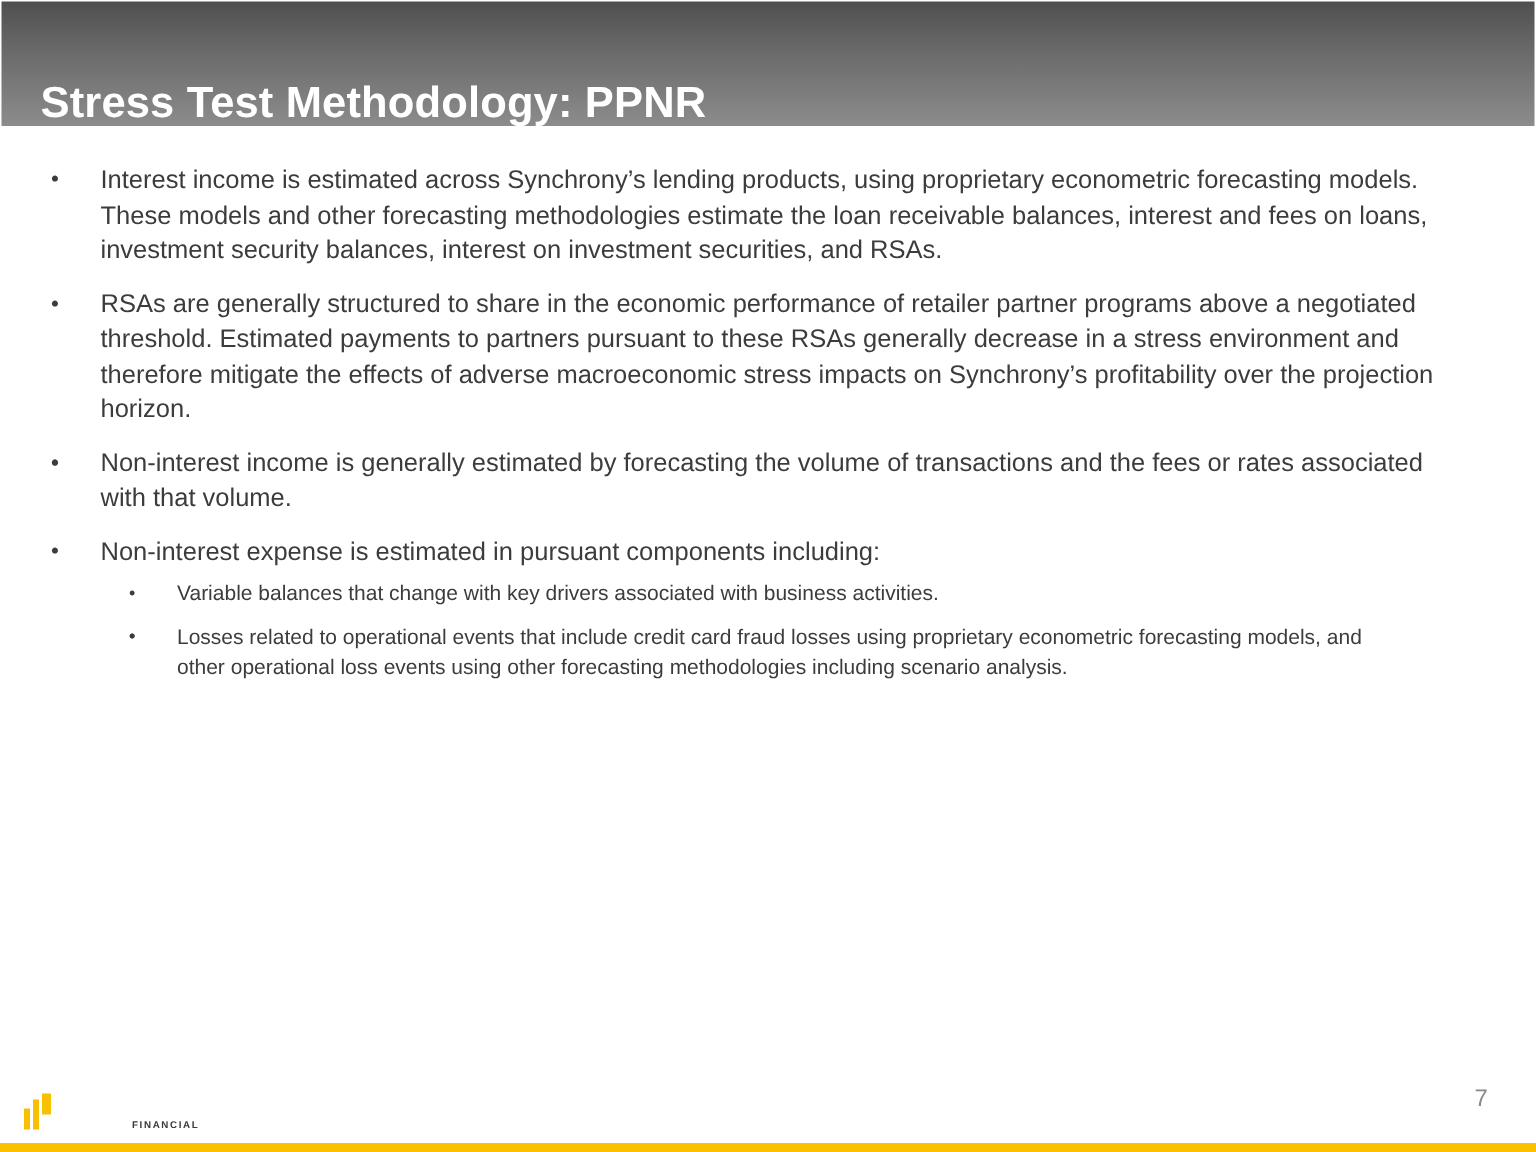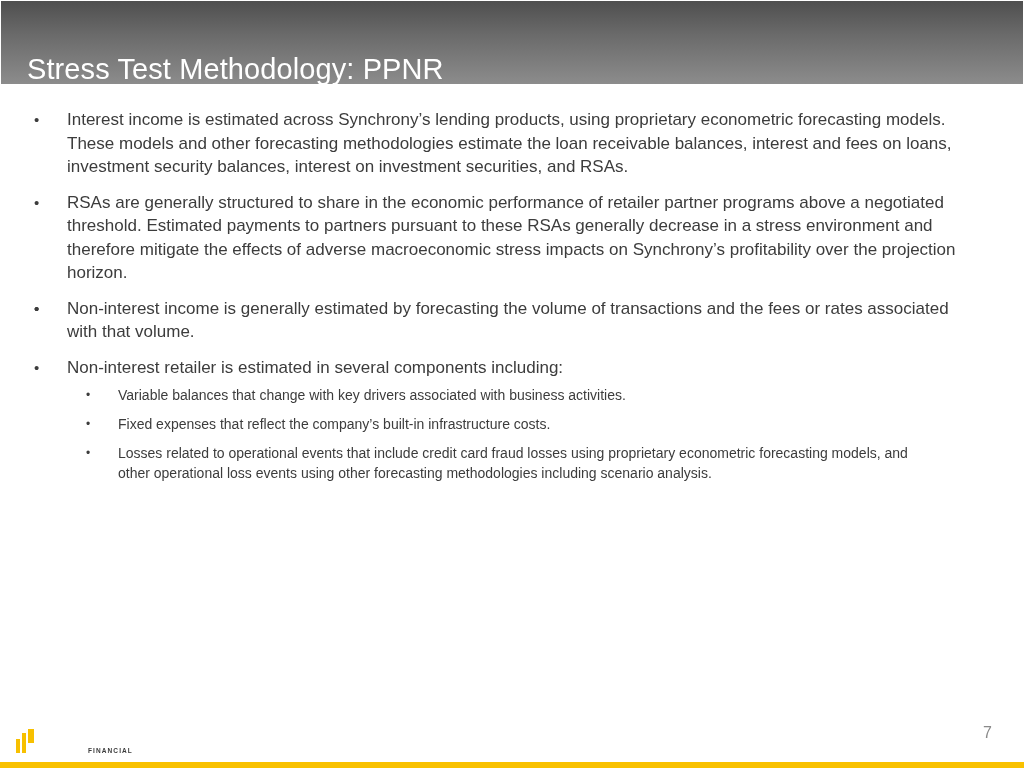--- a/index.html
+++ b/index.html
@@ -24,21 +24,21 @@
       background: linear-gradient(to bottom, #4f4f4f 0%, #6a6a6a 40%, #8c8c8c 100%);
     }
     .header-title {
       position: absolute;
       left: 26px;
       top: 33px;
       font-size: 29px;
       color: #ffffff;
       letter-spacing: 0.1px;
       white-space: nowrap;
-      font-weight: normal;
+      font-weight: bold;
     }
     .content {
       position: absolute;
       left: 0;
       top: 108px;
       width: 1024px;
     }
     .bullet {
       position: relative;
       padding-left: 67px;
@@ -153,31 +153,30 @@
     <span class="dot">•</span>
   </div>
 
   <div class="bullet">
     <span class="dot">•</span>
     <span>Non-interest income is generally estimated by forecasting the volume of transactions and the fees or rates associated with that volume.</span>
   </div>
 
   <div class="bullet" style="margin-bottom:8px;">
     <span class="dot">•</span>
-    <span>Non-interest retailer is estimated in several components including:</span>
+    <span>Non-interest expense is estimated in pursuant components including:</span>
   </div>
 
   <div class="sub-list">
     <div class="sub-bullet">
       <span class="dot">•</span>
       <span>Variable balances that change with key drivers associated with business activities.</span>
     </div>
     <div class="sub-bullet">
       <span class="dot">•</span>
-      <span>Fixed expenses that reflect the company’s built-in infrastructure costs.</span>
     </div>
     <div class="sub-bullet">
       <span class="dot">•</span>
       <span>Losses related to operational events that include credit card fraud losses using proprietary econometric forecasting models, and other operational loss events using other forecasting methodologies including scenario analysis.</span>
     </div>
   </div>
 
 </div>
 
 <div class="footer-logo">

